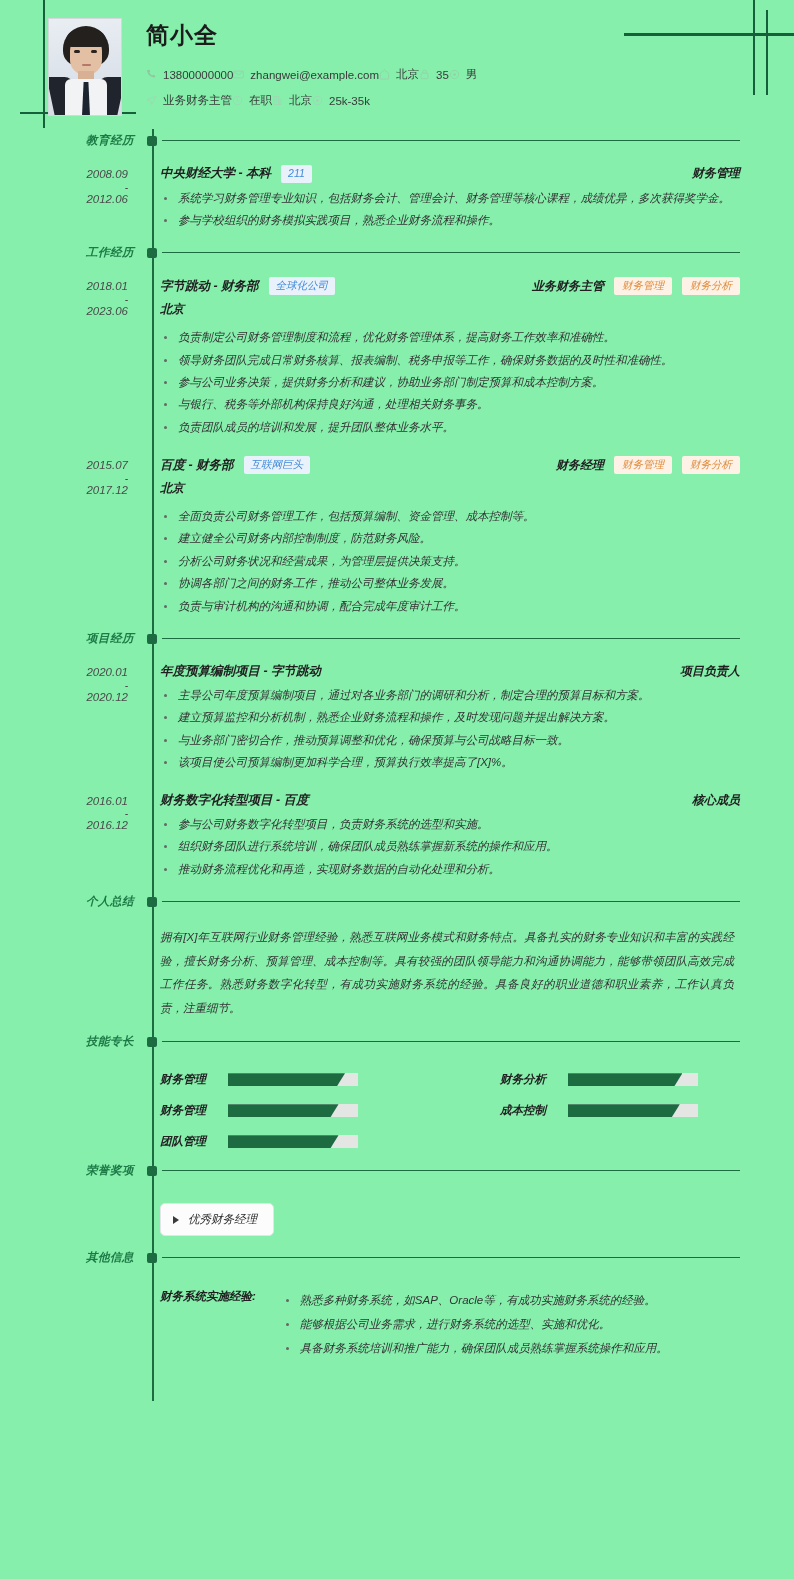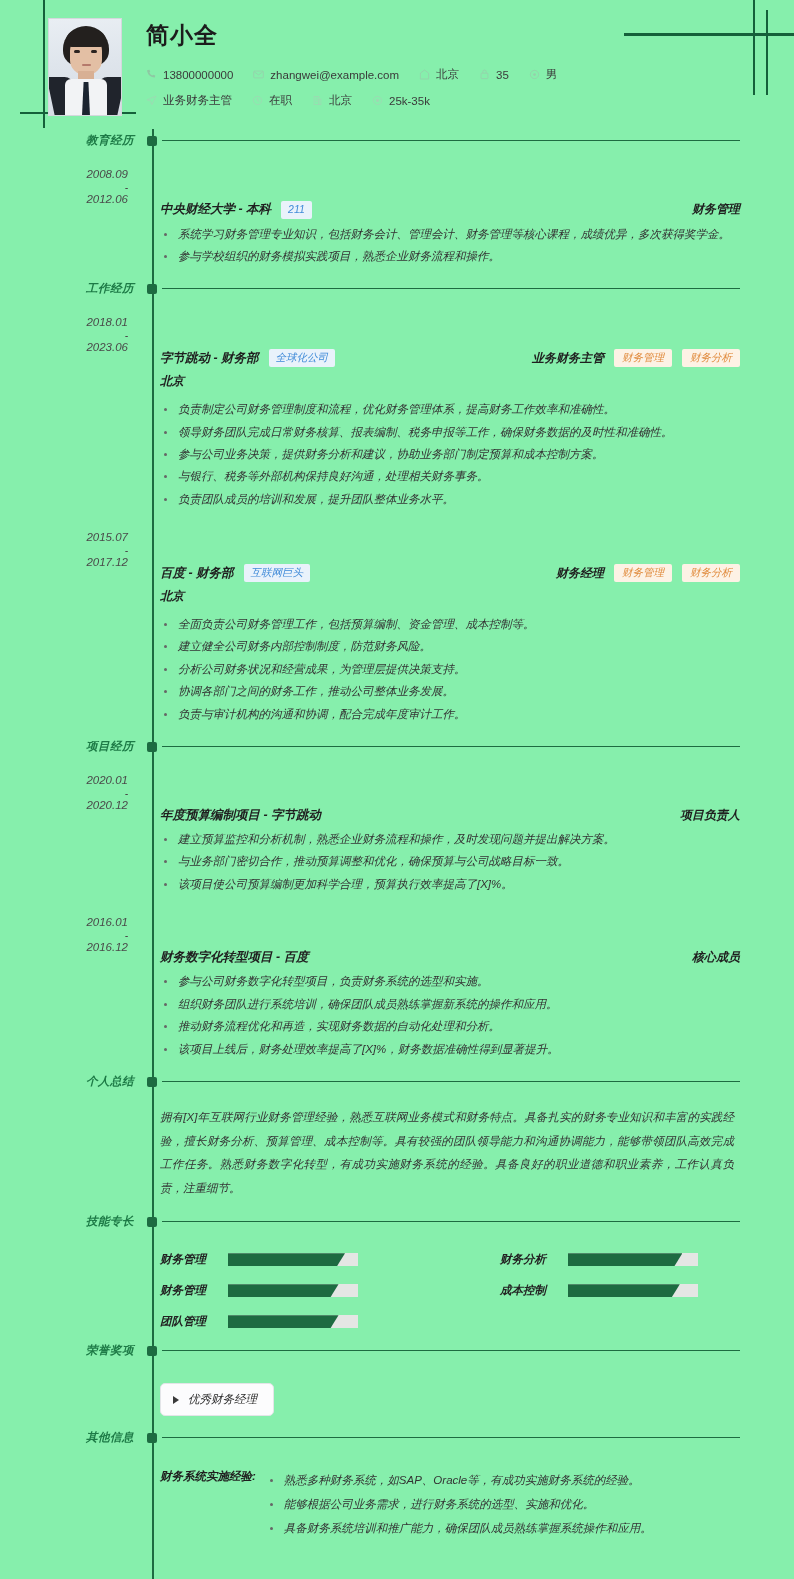--- a/index.html
+++ b/index.html
@@ -91,21 +91,21 @@
     margin-bottom: 16px;
   }
   .meta-row {
     display: flex;
     flex-wrap: wrap;
     align-items: center;
     font-size: 11.5px;
     color: #3a3a3a;
     margin-bottom: 11px;
   }
-  .meta-item { display: flex; align-items: center; margin-right: 20px; white-space: nowrap; }
+  .meta-item { display: flex; align-items: center; white-space: nowrap; }
   .meta-item .ic { margin-right: 6px; display: inline-flex; opacity: .45; }
   .meta-item .ic svg { display: block; }
 
   
   .body { position: relative; padding-bottom: 30px; }
   .rail {
     position: absolute;
     left: 152px; top: 0; bottom: 0;
     width: 1.5px;
     background: #1d6b41;
@@ -151,21 +151,20 @@
     color: #4a4a4a;
   }
   .date-col .dash { display: block; font-size: 10px; line-height: .9; }
   .content-col { flex: 1; padding-left: 20px; }
 
   .entry-top {
     display: flex;
     align-items: center;
     justify-content: space-between;
     margin-bottom: 4px;
-    margin-top: 36px;
   }
   .entry-title {
     font-size: 12.5px;
     font-weight: 700;
     color: #1f1f1f;
     display: flex;
     align-items: center;
     flex-wrap: wrap;
   }
   .entry-right {
@@ -274,21 +273,21 @@
   }
   .honor-chip .tri {
     width: 0; height: 0;
     border-left: 6px solid #3a3a3a;
     border-top: 4px solid transparent;
     border-bottom: 4px solid transparent;
     margin-right: 9px;
   }
 
   
-  .other-row { display: flex; padding-top: 6px; }
+  .other-row { display: flex; padding-top: 6px; gap: 16px; }
   .other-label {
     font-size: 11.5px;
     font-weight: 700;
     color: #1f1f1f;
     white-space: nowrap;
     padding-top: 1px;
     padding-right: 10px;
   }
   .other-list { flex: 1; }
   .other-list ul { list-style: none; margin: 0; padding: 0; }
@@ -515,20 +514,21 @@
             <div class="content-col">
               <div class="entry-top">
                 <div class="entry-title">
                   <span>年度预算编制项目 - 字节跳动</span>
                 </div>
                 <div class="entry-right">
                   <span>项目负责人</span>
                 </div>
               </div>
               <ul class="points">
+                <li>主导公司年度预算编制项目，通过对各业务部门的调研和分析，制定合理的预算目标和方案。</li>
                 <li>建立预算监控和分析机制，熟悉企业财务流程和操作，及时发现问题并提出解决方案。</li>
                 <li>与业务部门密切合作，推动预算调整和优化，确保预算与公司战略目标一致。</li>
                 <li>该项目使公司预算编制更加科学合理，预算执行效率提高了[X]%。</li>
               </ul>
             </div>
           </div>
           <div class="entry">
             <div class="date-col"><span>2016.01</span><span class="dash">-</span><span>2016.12</span></div>
             <div class="content-col">
               <div class="entry-top">
@@ -536,21 +536,20 @@
                   <span>财务数字化转型项目 - 百度</span>
                 </div>
                 <div class="entry-right">
                   <span>核心成员</span>
                 </div>
               </div>
               <ul class="points">
                 <li>参与公司财务数字化转型项目，负责财务系统的选型和实施。</li>
                 <li>组织财务团队进行系统培训，确保团队成员熟练掌握新系统的操作和应用。</li>
                 <li>推动财务流程优化和再造，实现财务数据的自动化处理和分析。</li>
-                <li>该项目上线后，财务处理效率提高了[X]%，财务数据准确性得到显著提升。</li>
               </ul>
             </div>
           </div>
         </div>
         <div class="section">
           <div class="sec-head">
             <div class="sec-label">个人总结</div>
             <div class="sec-dot"></div>
             <div class="sec-line"></div>
           </div>

